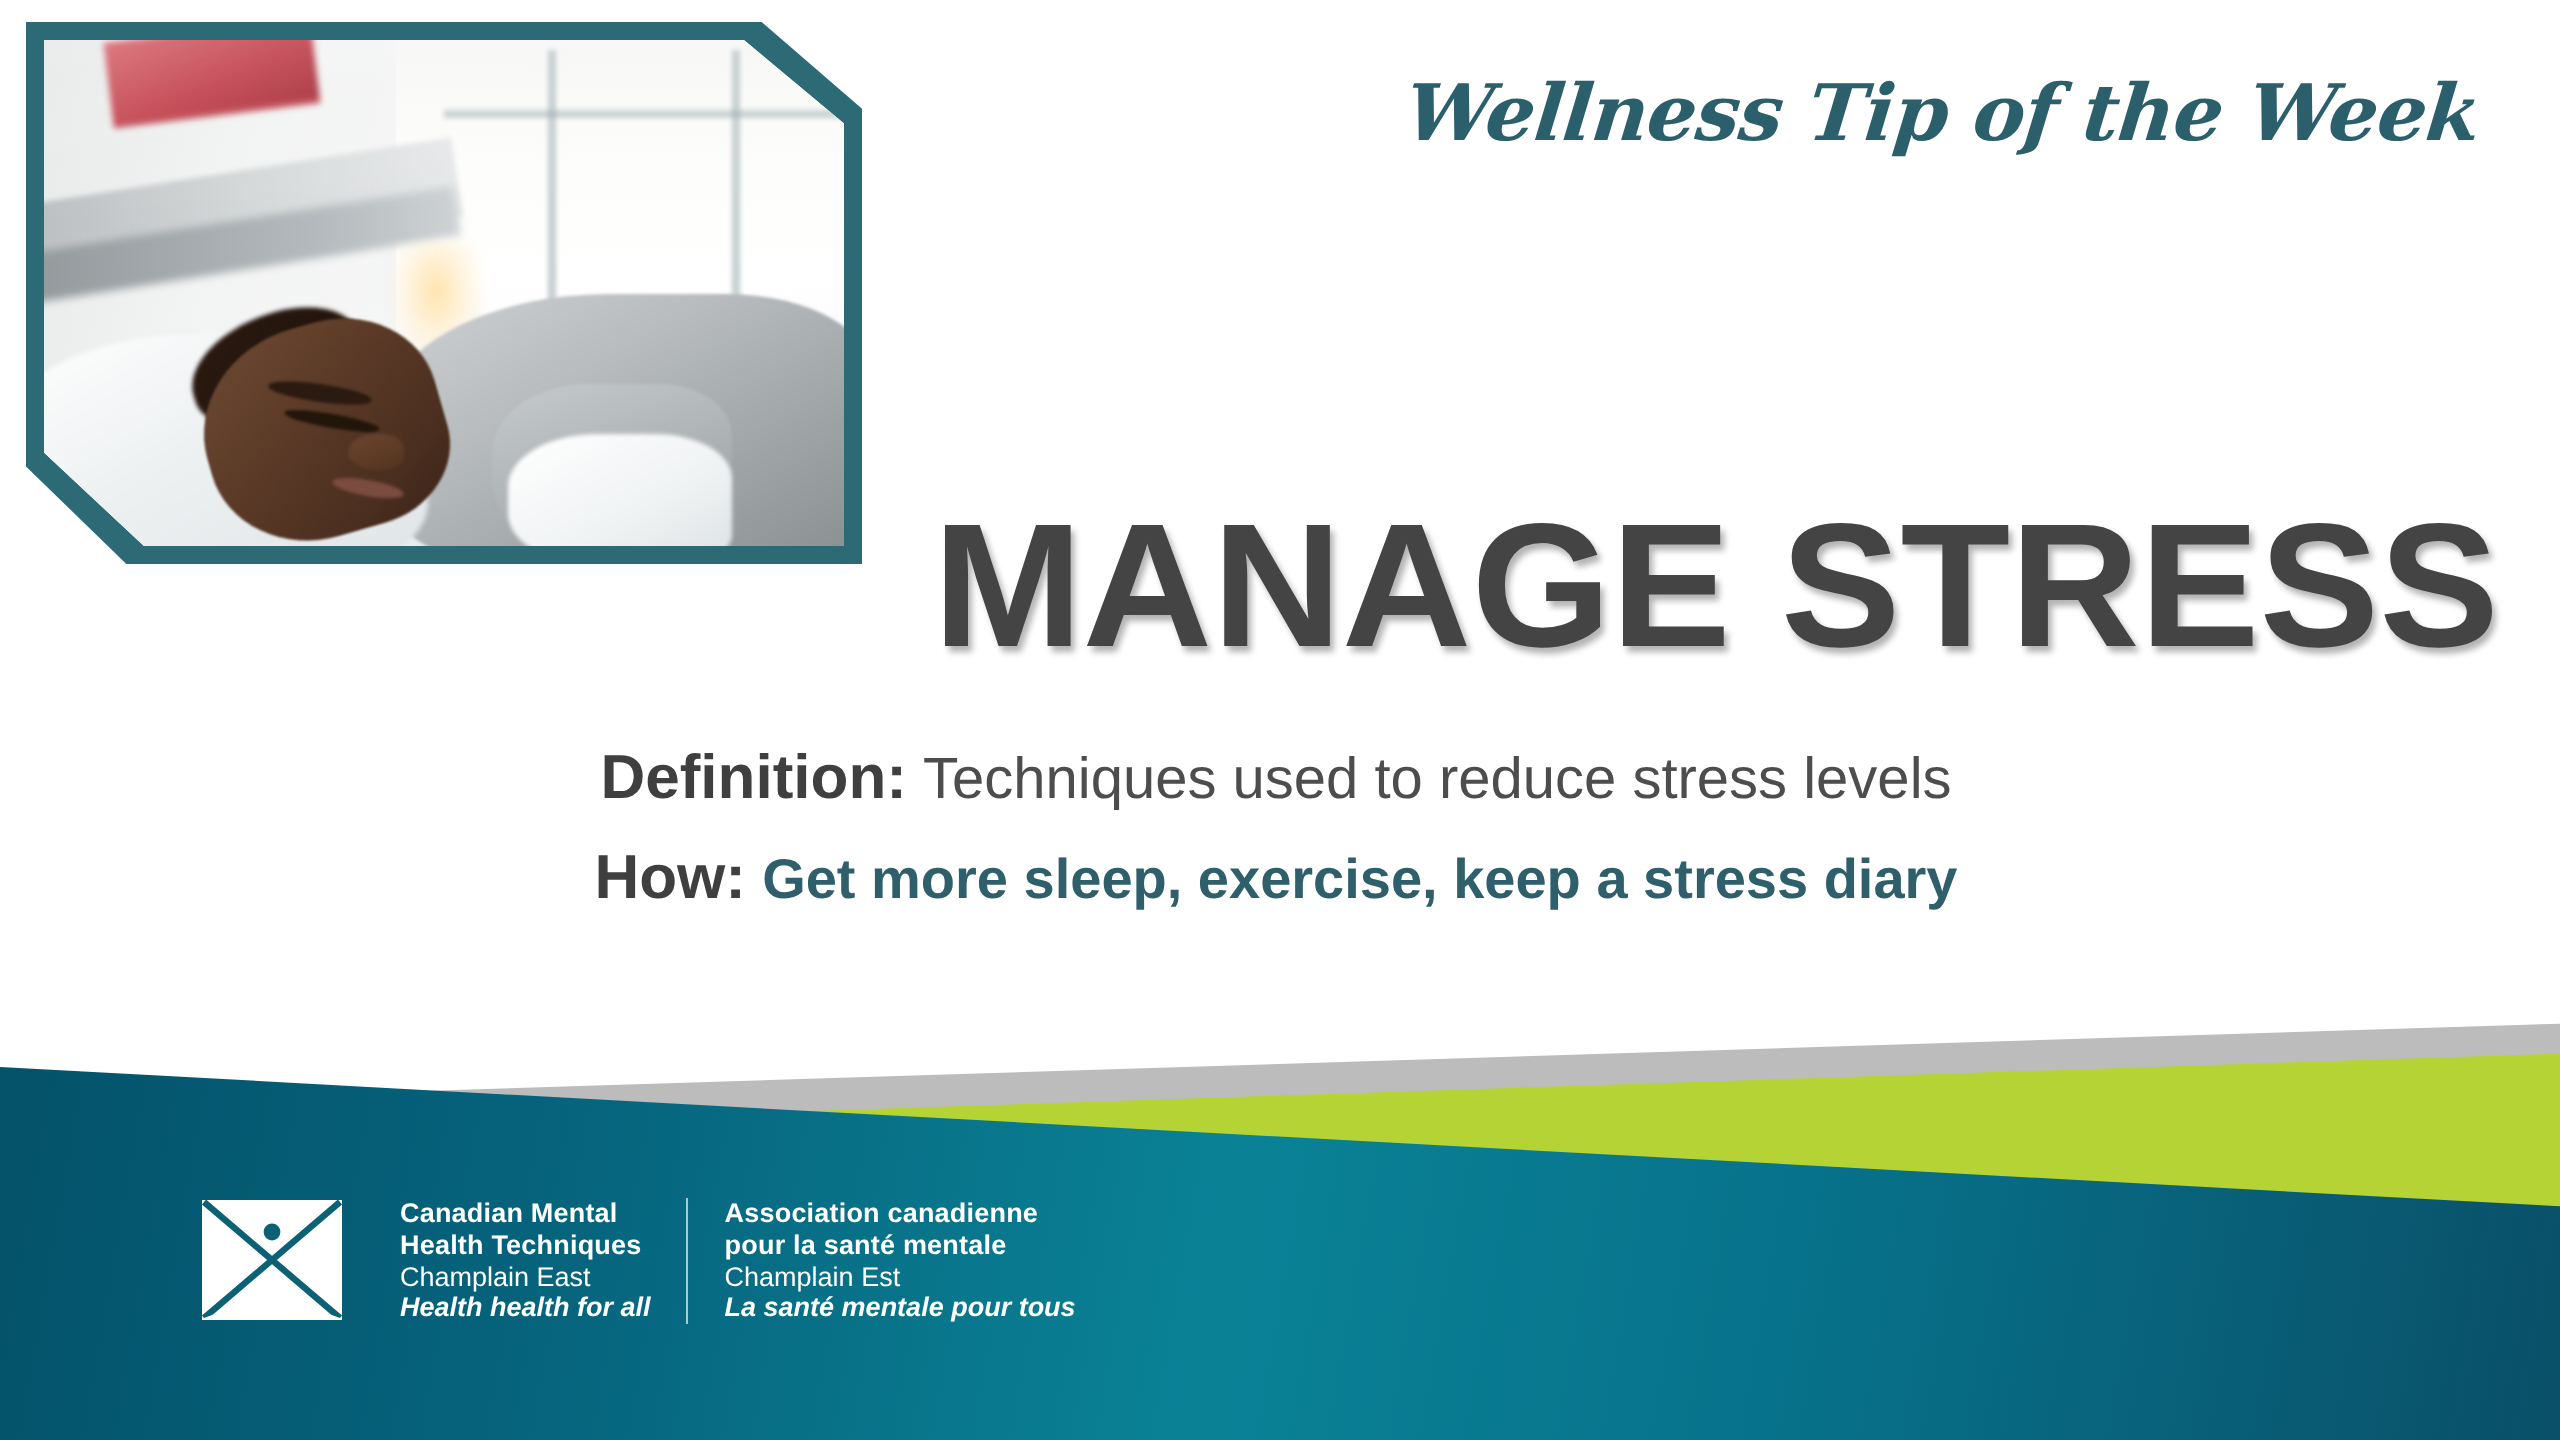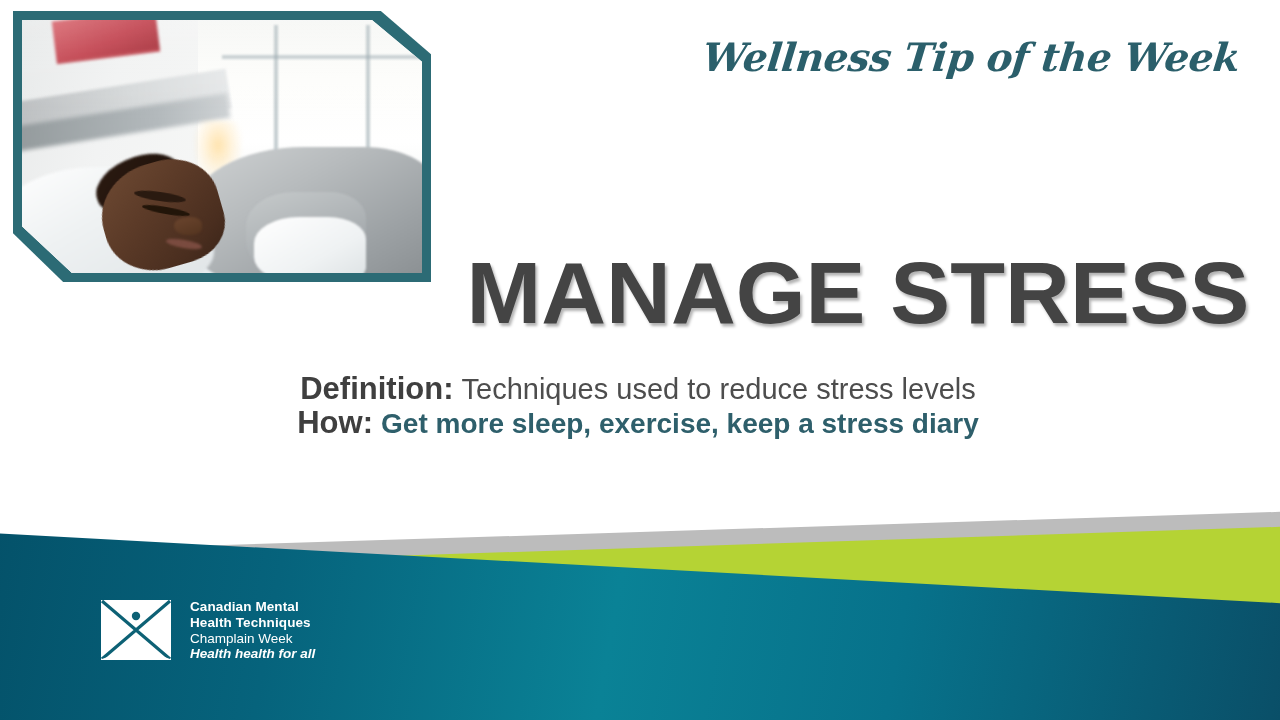--- a/index.html
+++ b/index.html
@@ -205,21 +205,21 @@
   .line {
     position: absolute;
     width: 1244px;
     left: 0;
     text-align: center;
     white-space: nowrap;
     font-family: "Liberation Sans", sans-serif;
     margin-left: 16px;
   }
   .line-def { top: 371px; font-size: 29px; }
-  .line-how { top: 405px; font-size: 29px; }
+  .line-how { top: 421px; font-size: 29px; }
 
   .lbl {
     font-weight: 700;
     color: #3f3f3f;
     font-size: 31px;
   }
   .val-gray {
     font-weight: 400;
     color: #4d4d4d;
     font-size: 29px;
@@ -258,21 +258,21 @@
     clip-path: polygon(0 9%, 100% 43%, 100% 100%, 0 100%);
   }
 
   
   .logo {
     position: absolute;
     left: 100px;
     bottom: 58px;
     display: flex;
     align-items: flex-start;
-    gap: 18px;
+    gap: 28px;
   }
   .logo-mark {
     width: 72px;
     height: 62px;
     flex: 0 0 auto;
   }
   .logo-text-group {
     display: flex;
     align-items: stretch;
     gap: 0;
@@ -356,19 +356,25 @@
     <svg class="logo-mark" viewBox="0 0 72 62">
       <rect x="1" y="1" width="70" height="60" fill="#ffffff"></rect>
       <path d="M2 2 L70 60 M70 2 L2 60" stroke="#0d6175" stroke-width="3.2" fill="none"></path>
       <path d="M2 60 Q36 46 70 60 L70 61 L2 61 Z" fill="#ffffff"></path>
       <circle cx="36" cy="17" r="4.2" fill="#0d6175"></circle>
     </svg>
     <div class="logo-text-group">
       <div class="logo-col en">
         <div class="lg-b">Canadian Mental</div>
         <div class="lg-b">Health Techniques</div>
-        <div class="lg-r">Champlain Week</div>
+        <div class="lg-r">Champlain East</div>
         <div class="lg-i">Health health for all</div>
+      </div>
+      <div class="logo-col fr">
+        <div class="lg-b">Association canadienne</div>
+        <div class="lg-b">pour la santé mentale</div>
+        <div class="lg-r">Champlain Est</div>
+        <div class="lg-i">La santé mentale pour tous</div>
       </div>
     </div>
   </div>
 
 </div>
 
 </body></html>

